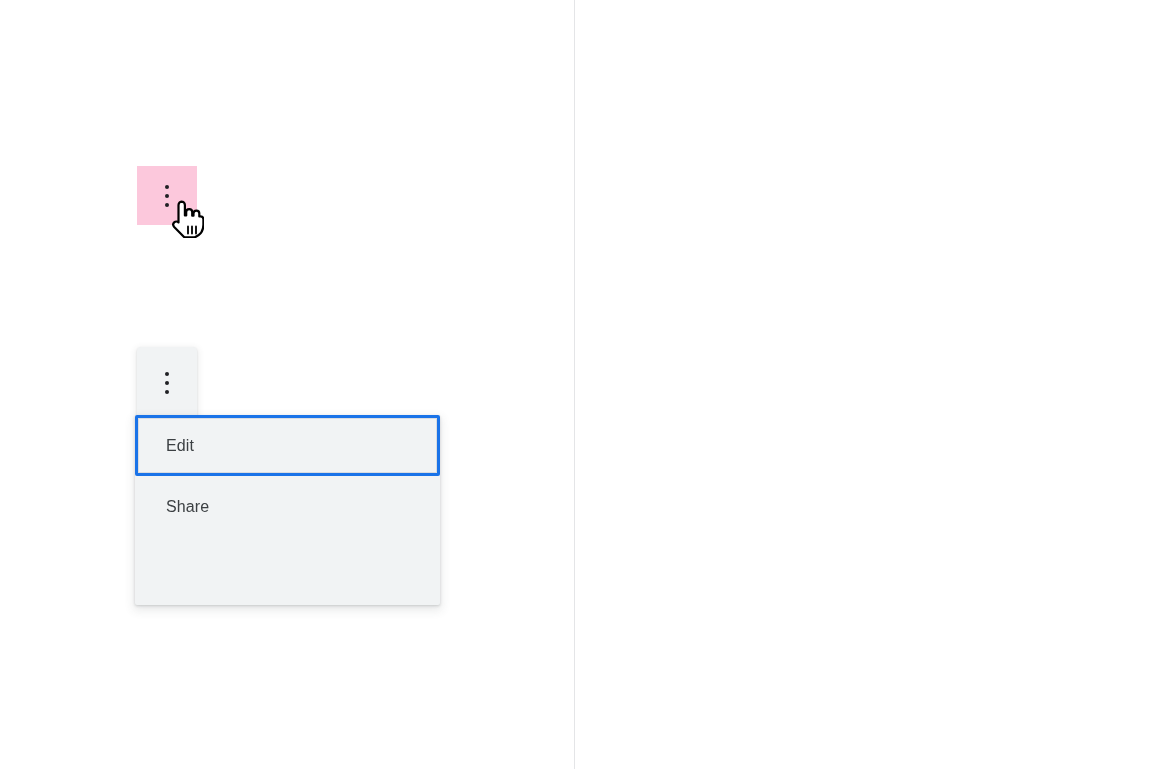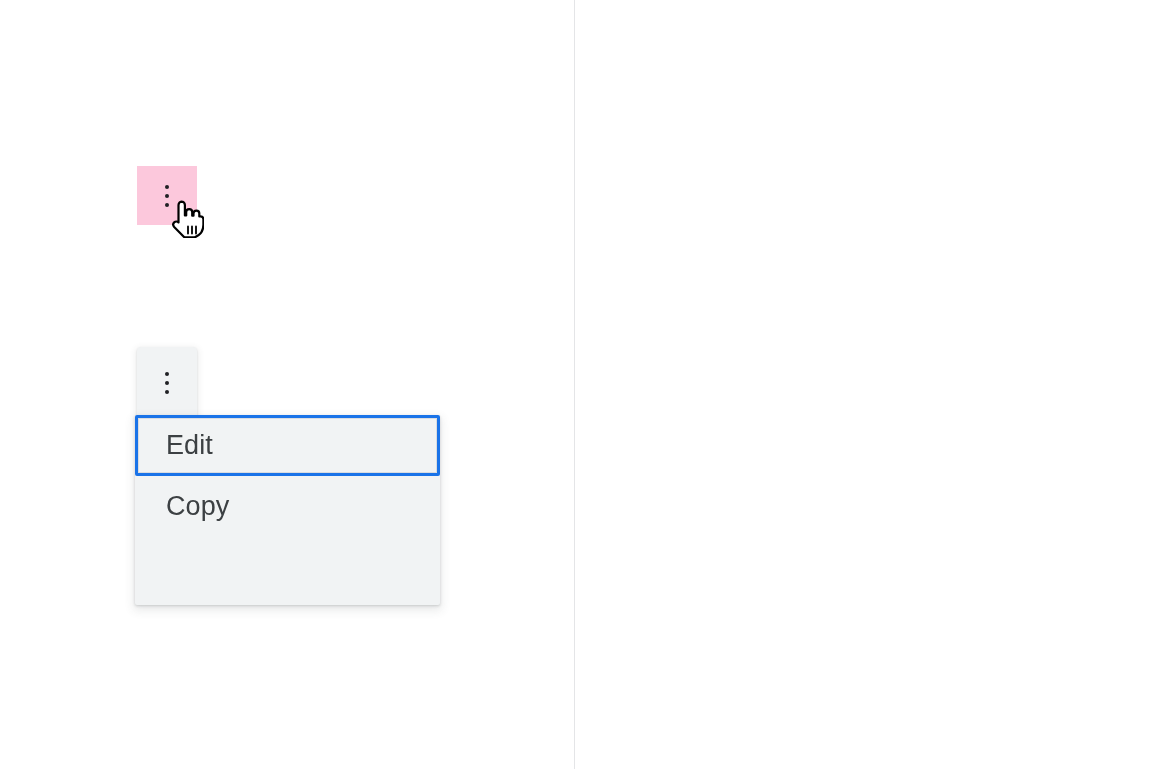--- a/index.html
+++ b/index.html
@@ -96,21 +96,21 @@
     z-index: 5;
   }
   .menu-left  { left: 135px; top: 415px; width: 305px; height: 190px; }
 
   .menu-item {
     box-sizing: border-box;
     height: 61px;
     display: flex;
     align-items: center;
     padding-left: 31px;
-    font-size: 27px;
+    font-size: 16px;
     color: #3c4043;
     letter-spacing: 0.1px;
     background: transparent;
     border: none;
     width: 100%;
     font-family: "Liberation Sans", sans-serif;
     text-align: left;
   }
 
   
@@ -159,21 +159,21 @@
     <div class="kebab-btn kebab-tab">
       <span class="dots">
         <i></i>
           <i></i>
           <i></i>
       </span>
     </div>
 
     <div class="menu menu-left" role="menu">
       <div class="menu-item menu-item-focused" role="menuitem">Edit</div>
-      <div class="menu-item" role="menuitem">Copy</div>
+      <div class="menu-item" role="menuitem">Share</div>
     </div>
   </div>
 
   <div class="divider"></div>
 
   <div class="panel panel-right">
 
     
     
 

